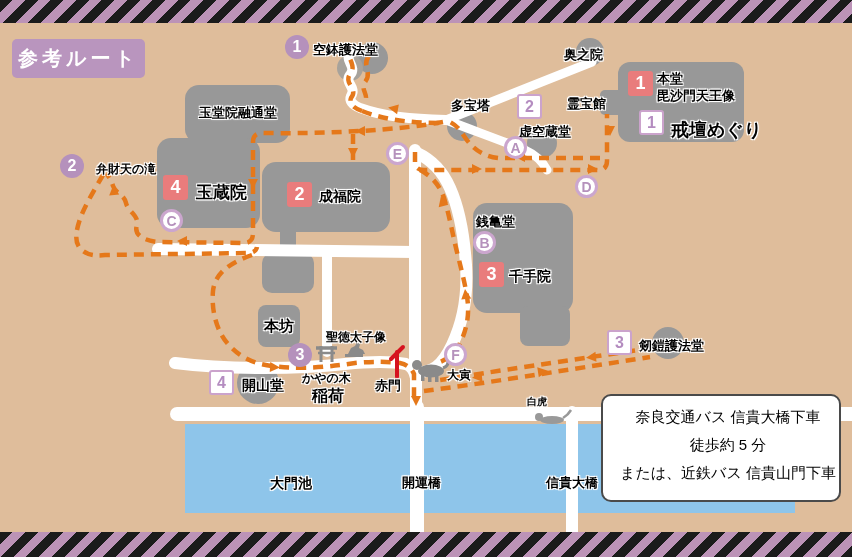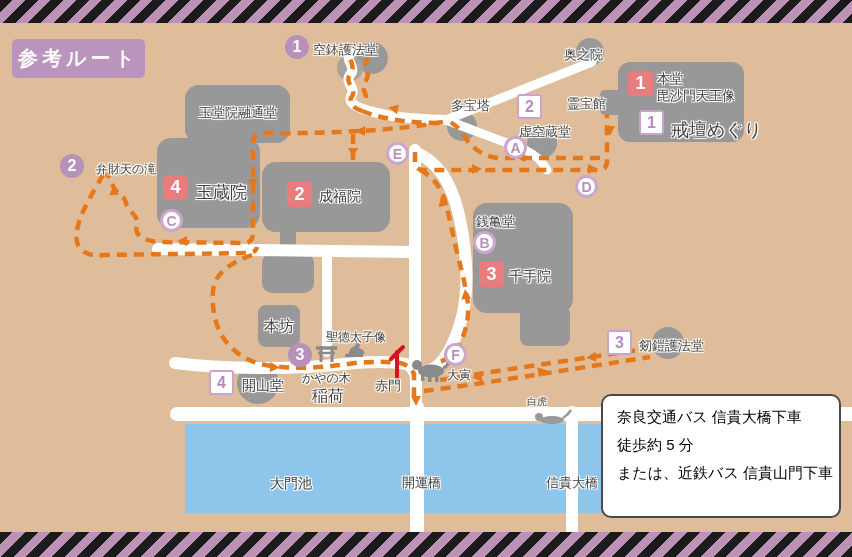--- a/index.html
+++ b/index.html
@@ -1,39 +1,39 @@
 <!DOCTYPE html>
 <html><head>
 <meta charset="utf-8">
 <style>
   html,body{margin:0;padding:0;background:#fff;}
   #stage{position:relative;width:852px;height:557px;overflow:hidden;
-         font-family:"Liberation Sans","DejaVu Sans",sans-serif;background:#DFBD9B;}
+         font-family:"Liberation Sans","DejaVu Sans",sans-serif;background:#DFBD9B;text-align:center;}
   .stripe{position:absolute;left:0;width:852px;
           background:repeating-linear-gradient(135deg,#1b1b1b 0 9px,#BC93B7 9px 18px);}
   #stripe-top{top:0;height:23px;}
   #stripe-bottom{top:532px;height:25px;}
   #pond{position:absolute;left:185px;top:424px;width:610px;height:89px;background:#8EC5EA;}
   svg{position:absolute;left:0;top:0;}
-  .lbl{position:absolute;font-weight:normal;color:#404040;white-space:nowrap;font-size:13px;
+  .lbl{position:absolute;font-weight:bold;color:#000000;white-space:nowrap;font-size:13px;
        text-shadow:-1px -1px 0 #fff,1px -1px 0 #fff,-1px 1px 0 #fff,1px 1px 0 #fff,0 0 3px #fff;}
   .rsq{position:absolute;width:25px;height:25px;background:#E97C7C;color:#fff;font-size:18px;
        font-weight:bold;display:flex;align-items:center;justify-content:center;border-radius:3px;}
   .wsq{position:absolute;width:21px;height:21px;background:#fff;border:2px solid #CBA3CC;
        color:#B48CC0;font-size:16px;font-weight:bold;display:flex;align-items:center;
        justify-content:center;border-radius:3px;}
   .pcirc{position:absolute;width:24px;height:24px;background:#B591BC;color:#fff;border-radius:50%;
        font-size:16px;font-weight:bold;display:flex;align-items:center;justify-content:center;}
   .lcirc{position:absolute;width:17px;height:17px;background:#fff;border:3px solid #CBA6CE;
        color:#B591BC;border-radius:50%;font-size:14px;font-weight:bold;display:flex;
        align-items:center;justify-content:center;}
   #legend-badge{position:absolute;left:12px;top:39px;width:133px;height:39px;background:#B995BE;
        color:#fff;font-size:20px;font-weight:bold;letter-spacing:4px;display:flex;
        align-items:center;justify-content:center;border-radius:5px;}
-  #info-box{position:absolute;left:601px;top:394px;width:240px;height:124px;background:#fff;
+  #info-box{position:absolute;left:601px;top:394px;width:240px;height:108px;background:#fff;
        border:2px solid #4a4a4a;border-radius:10px;box-sizing:border-box;
        padding:7px 0 0 14px;color:#000;font-size:15px;line-height:28px;}
 </style>
 </head>
 <body>
 
 <div id="stage">
 
   <div id="pond"></div>
 

